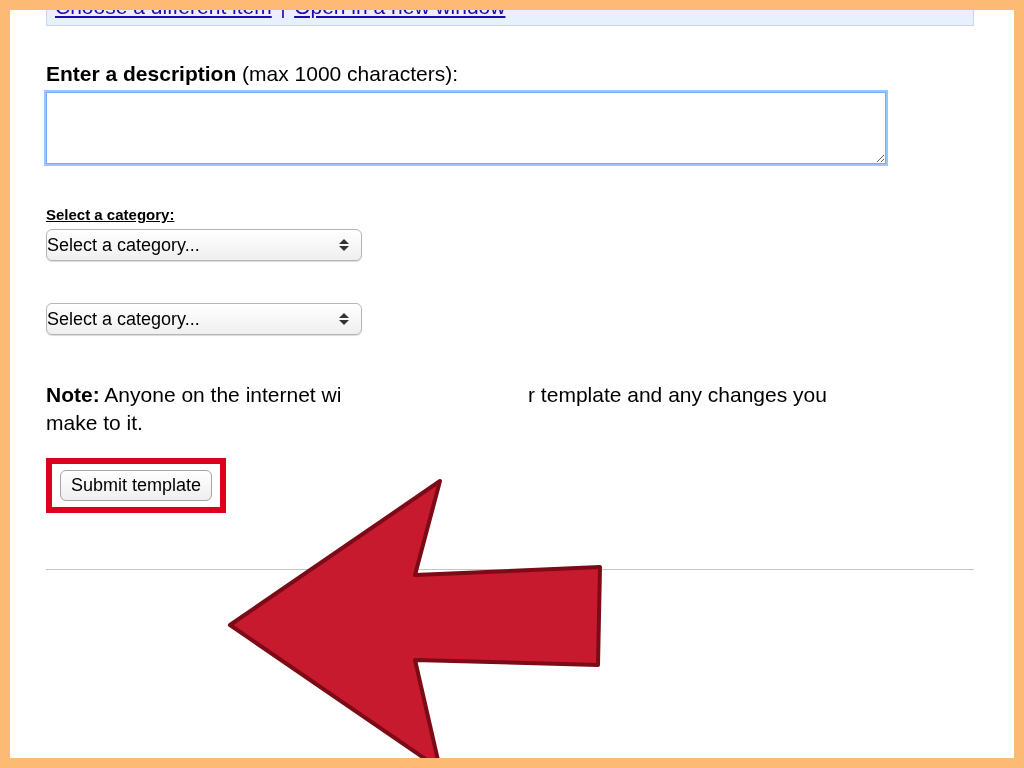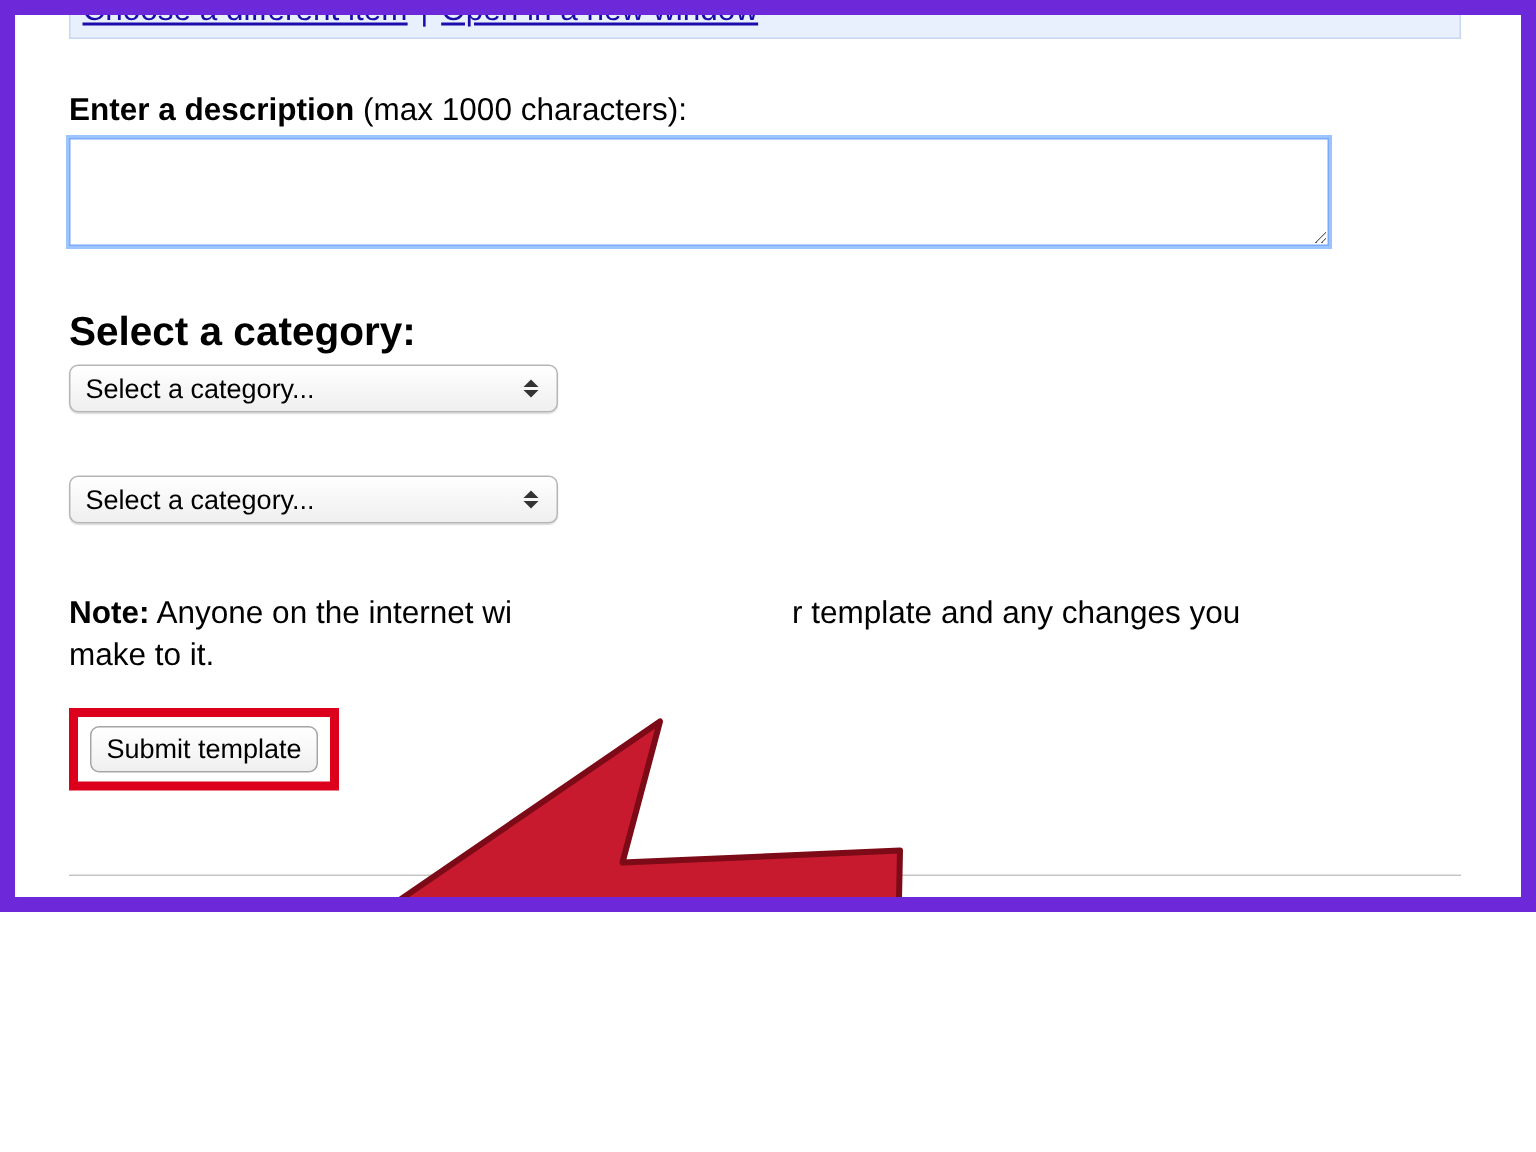--- a/index.html
+++ b/index.html
@@ -5,22 +5,22 @@
   html, body {
     margin: 0;
     padding: 0;
     width: 1024px;
     height: 768px;
     overflow: hidden;
   }
   .outer {
     box-sizing: border-box;
     width: 1024px;
-    height: 608px;
-    background: #6d28d9;          
+    height: 768px;
+    background: #fdba74;          
     padding: 10px;
     font-family: Arial, Helvetica, sans-serif;
     color: #000;
   }
   .page {
     box-sizing: border-box;
     width: 100%;
     height: 100%;
     background: #fff;
     padding: 0 40px 0 36px;
@@ -63,34 +63,33 @@
     box-sizing: border-box;
     border: 1px solid #7aa9ff;
     outline: 2px solid #9cc4ff;
     resize: both;
     font-size: 16px;
     padding: 4px;
     font-family: Arial, Helvetica, sans-serif;
   }
 
   .select-block { margin-top: 42px; }
-  .select-block .field-label { font-weight: bold; font-size: 27px; }
+  .select-block .field-label { font-weight: bold; font-size: 15px; text-decoration: underline; }
 
   .faux-select {
     position: relative;
     margin-top: 6px;
     width: 314px;
     height: 30px;
     border: 1px solid #b5b5b5;
     border-radius: 6px;
     background: linear-gradient(#ffffff, #efefef);
     box-shadow: 0 1px 1px rgba(0,0,0,.15);
     font-size: 18px;
     line-height: 30px;
-    padding-left: 10px;
     cursor: default;
     user-select: none;
   }
   .faux-select .chevron {
     position: absolute;
     right: 10px;
     top: 0;
     height: 100%;
     width: 14px;
     display: flex;

